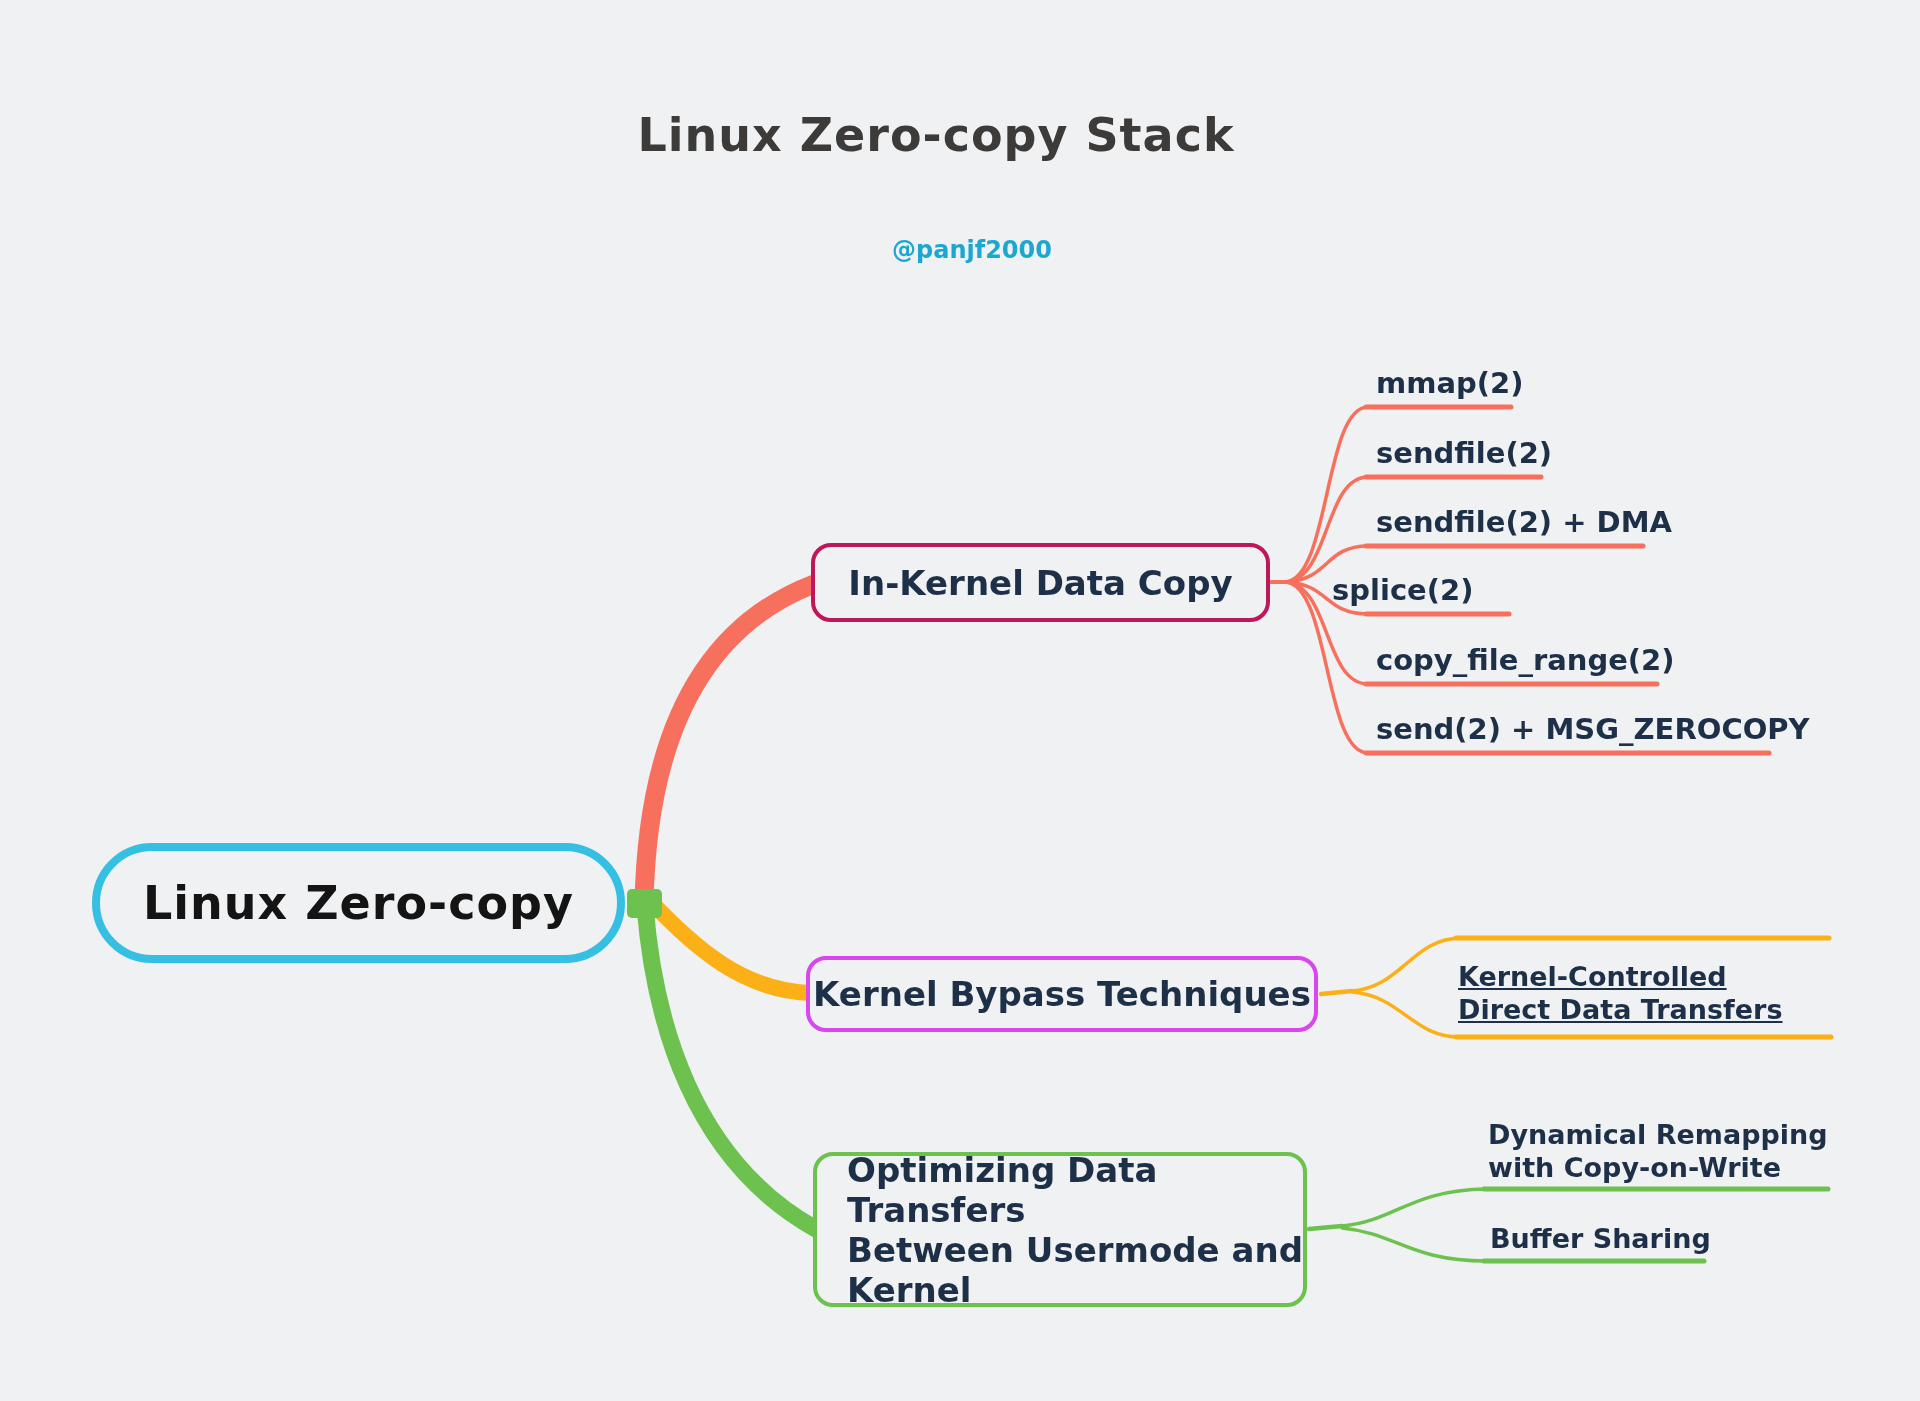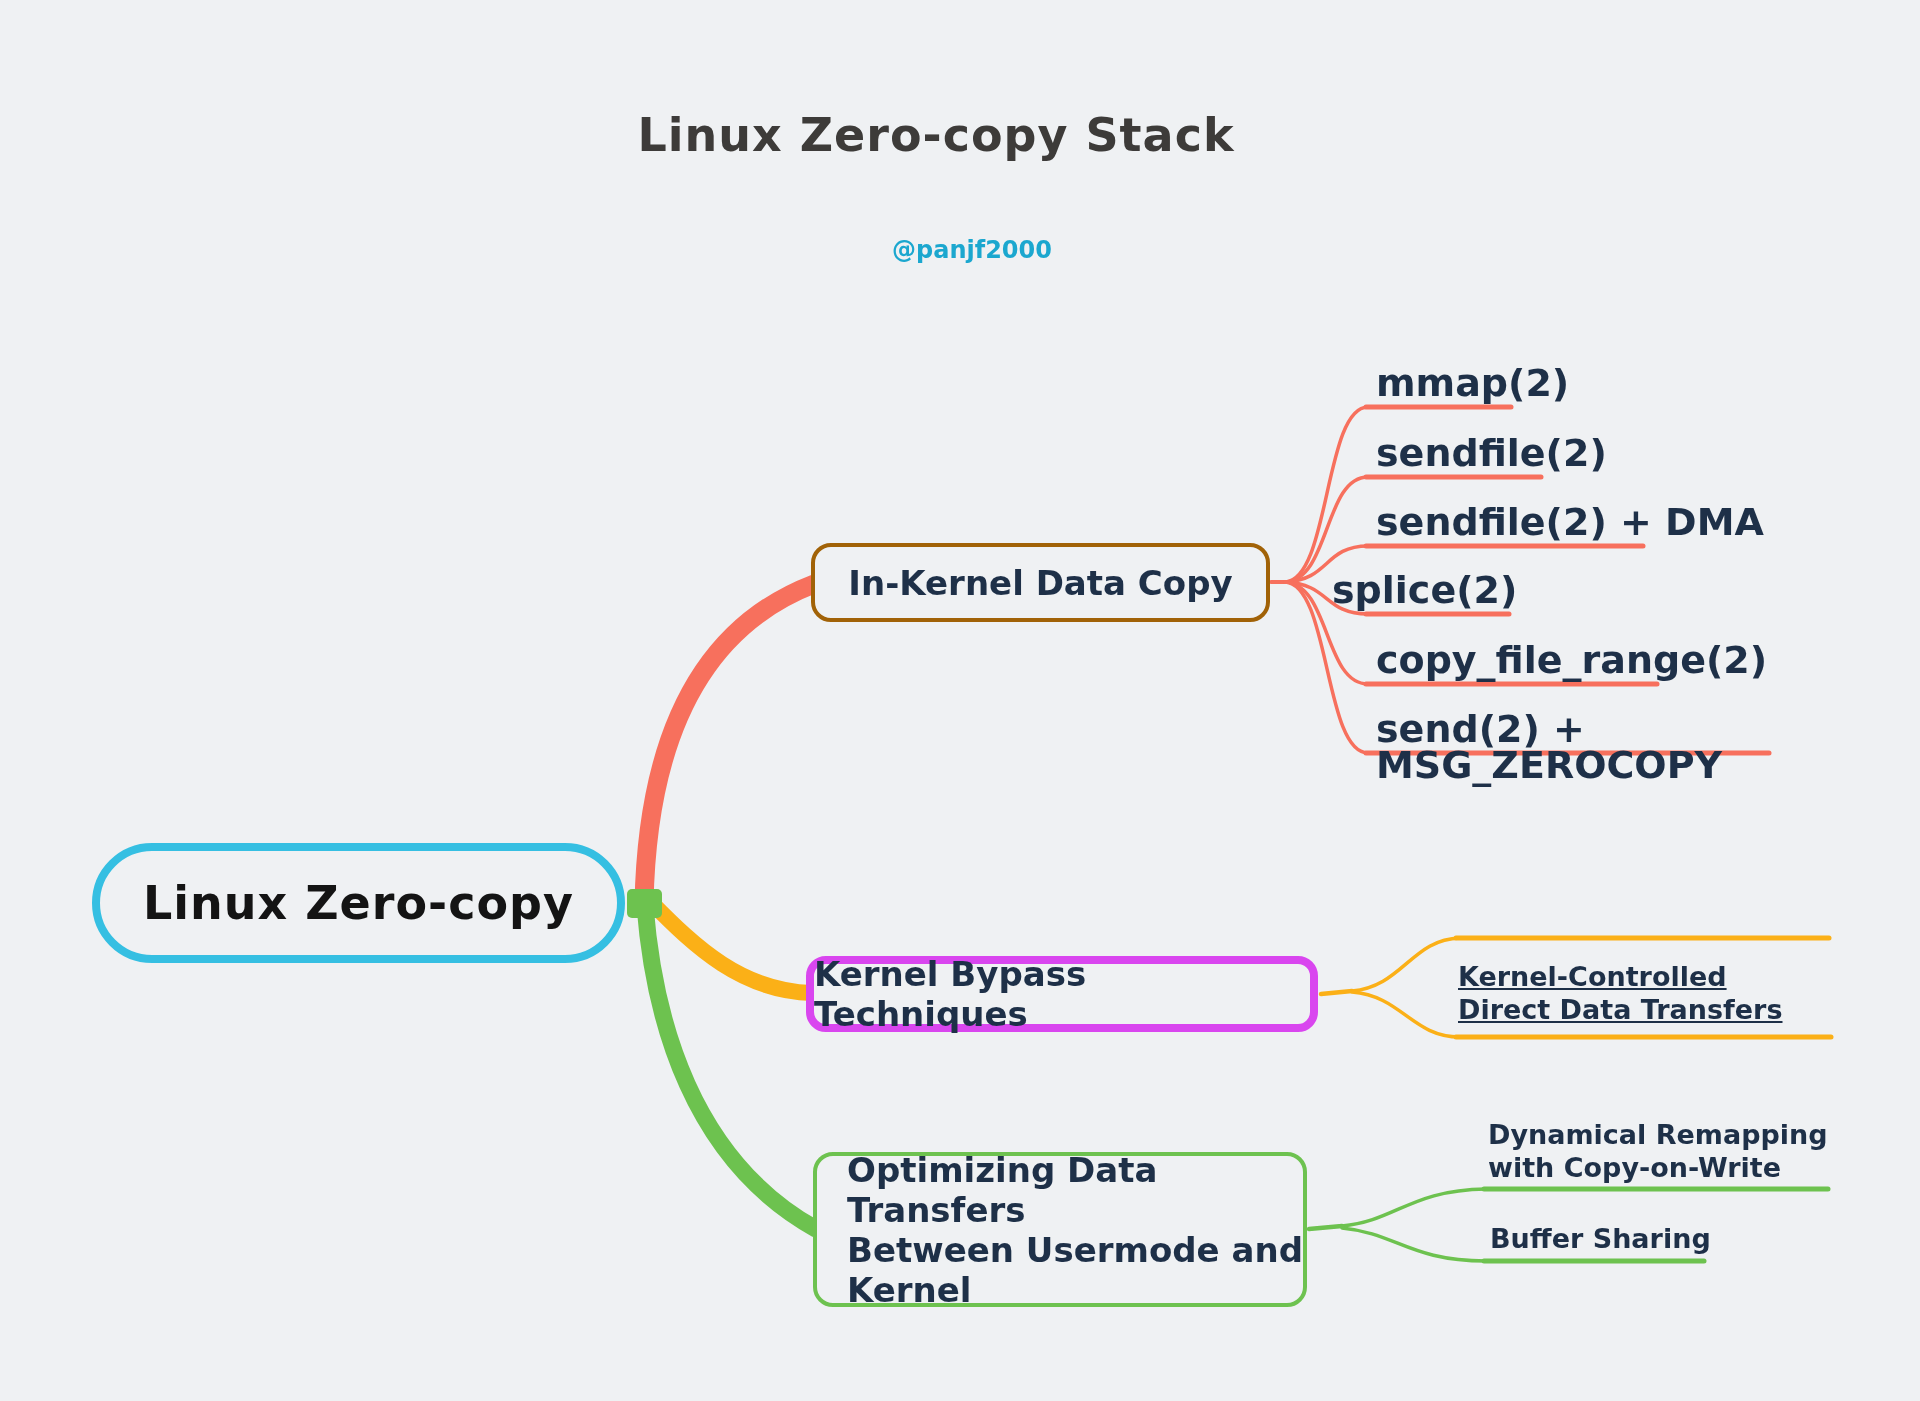--- a/index.html
+++ b/index.html
@@ -47,40 +47,40 @@
     border:8px solid #35bfe2;border-radius:62px;
     font-size:46px;color:#141414;
     letter-spacing:1px;
   }
   .branch-node{
     border-radius:20px;
     font-size:34px;
   }
   .node-in-kernel{
     left:811px;top:543px;width:459px;height:79px;
-    border:4px solid #a16207;
+    border:4px solid #be185d;
   }
   .node-kernel-bypass{
     left:806px;top:956px;width:512px;height:76px;
-    border:8px solid #d946ef;
+    border:4px solid #d946ef;
   }
   .node-optimizing{
     left:813px;top:1152px;width:494px;height:155px;
     border:4px solid #6dc24f;
     justify-content:flex-start;
     padding-left:30px;
     line-height:40px;
     text-align:left;
   }
   .leaf{
     position:absolute;
     color:#1e3048;font-weight:bold;
     white-space:pre-line;
   }
-  .leaf-l1{font-size:38px;line-height:36px;}
+  .leaf-l1{font-size:29px;line-height:36px;}
   .leaf-l2{font-size:27px;line-height:33px;}
 </style>
 </head>
 <body>
 
 <div class="canvas">
 
   <svg class="connector-layer" width="1920" height="1401" viewBox="0 0 1920 1401" fill="none">
 
     <path d="M644,904 C646,800 668,640 814,584" stroke="#f7705d" stroke-width="19" stroke-linecap="round"></path>

